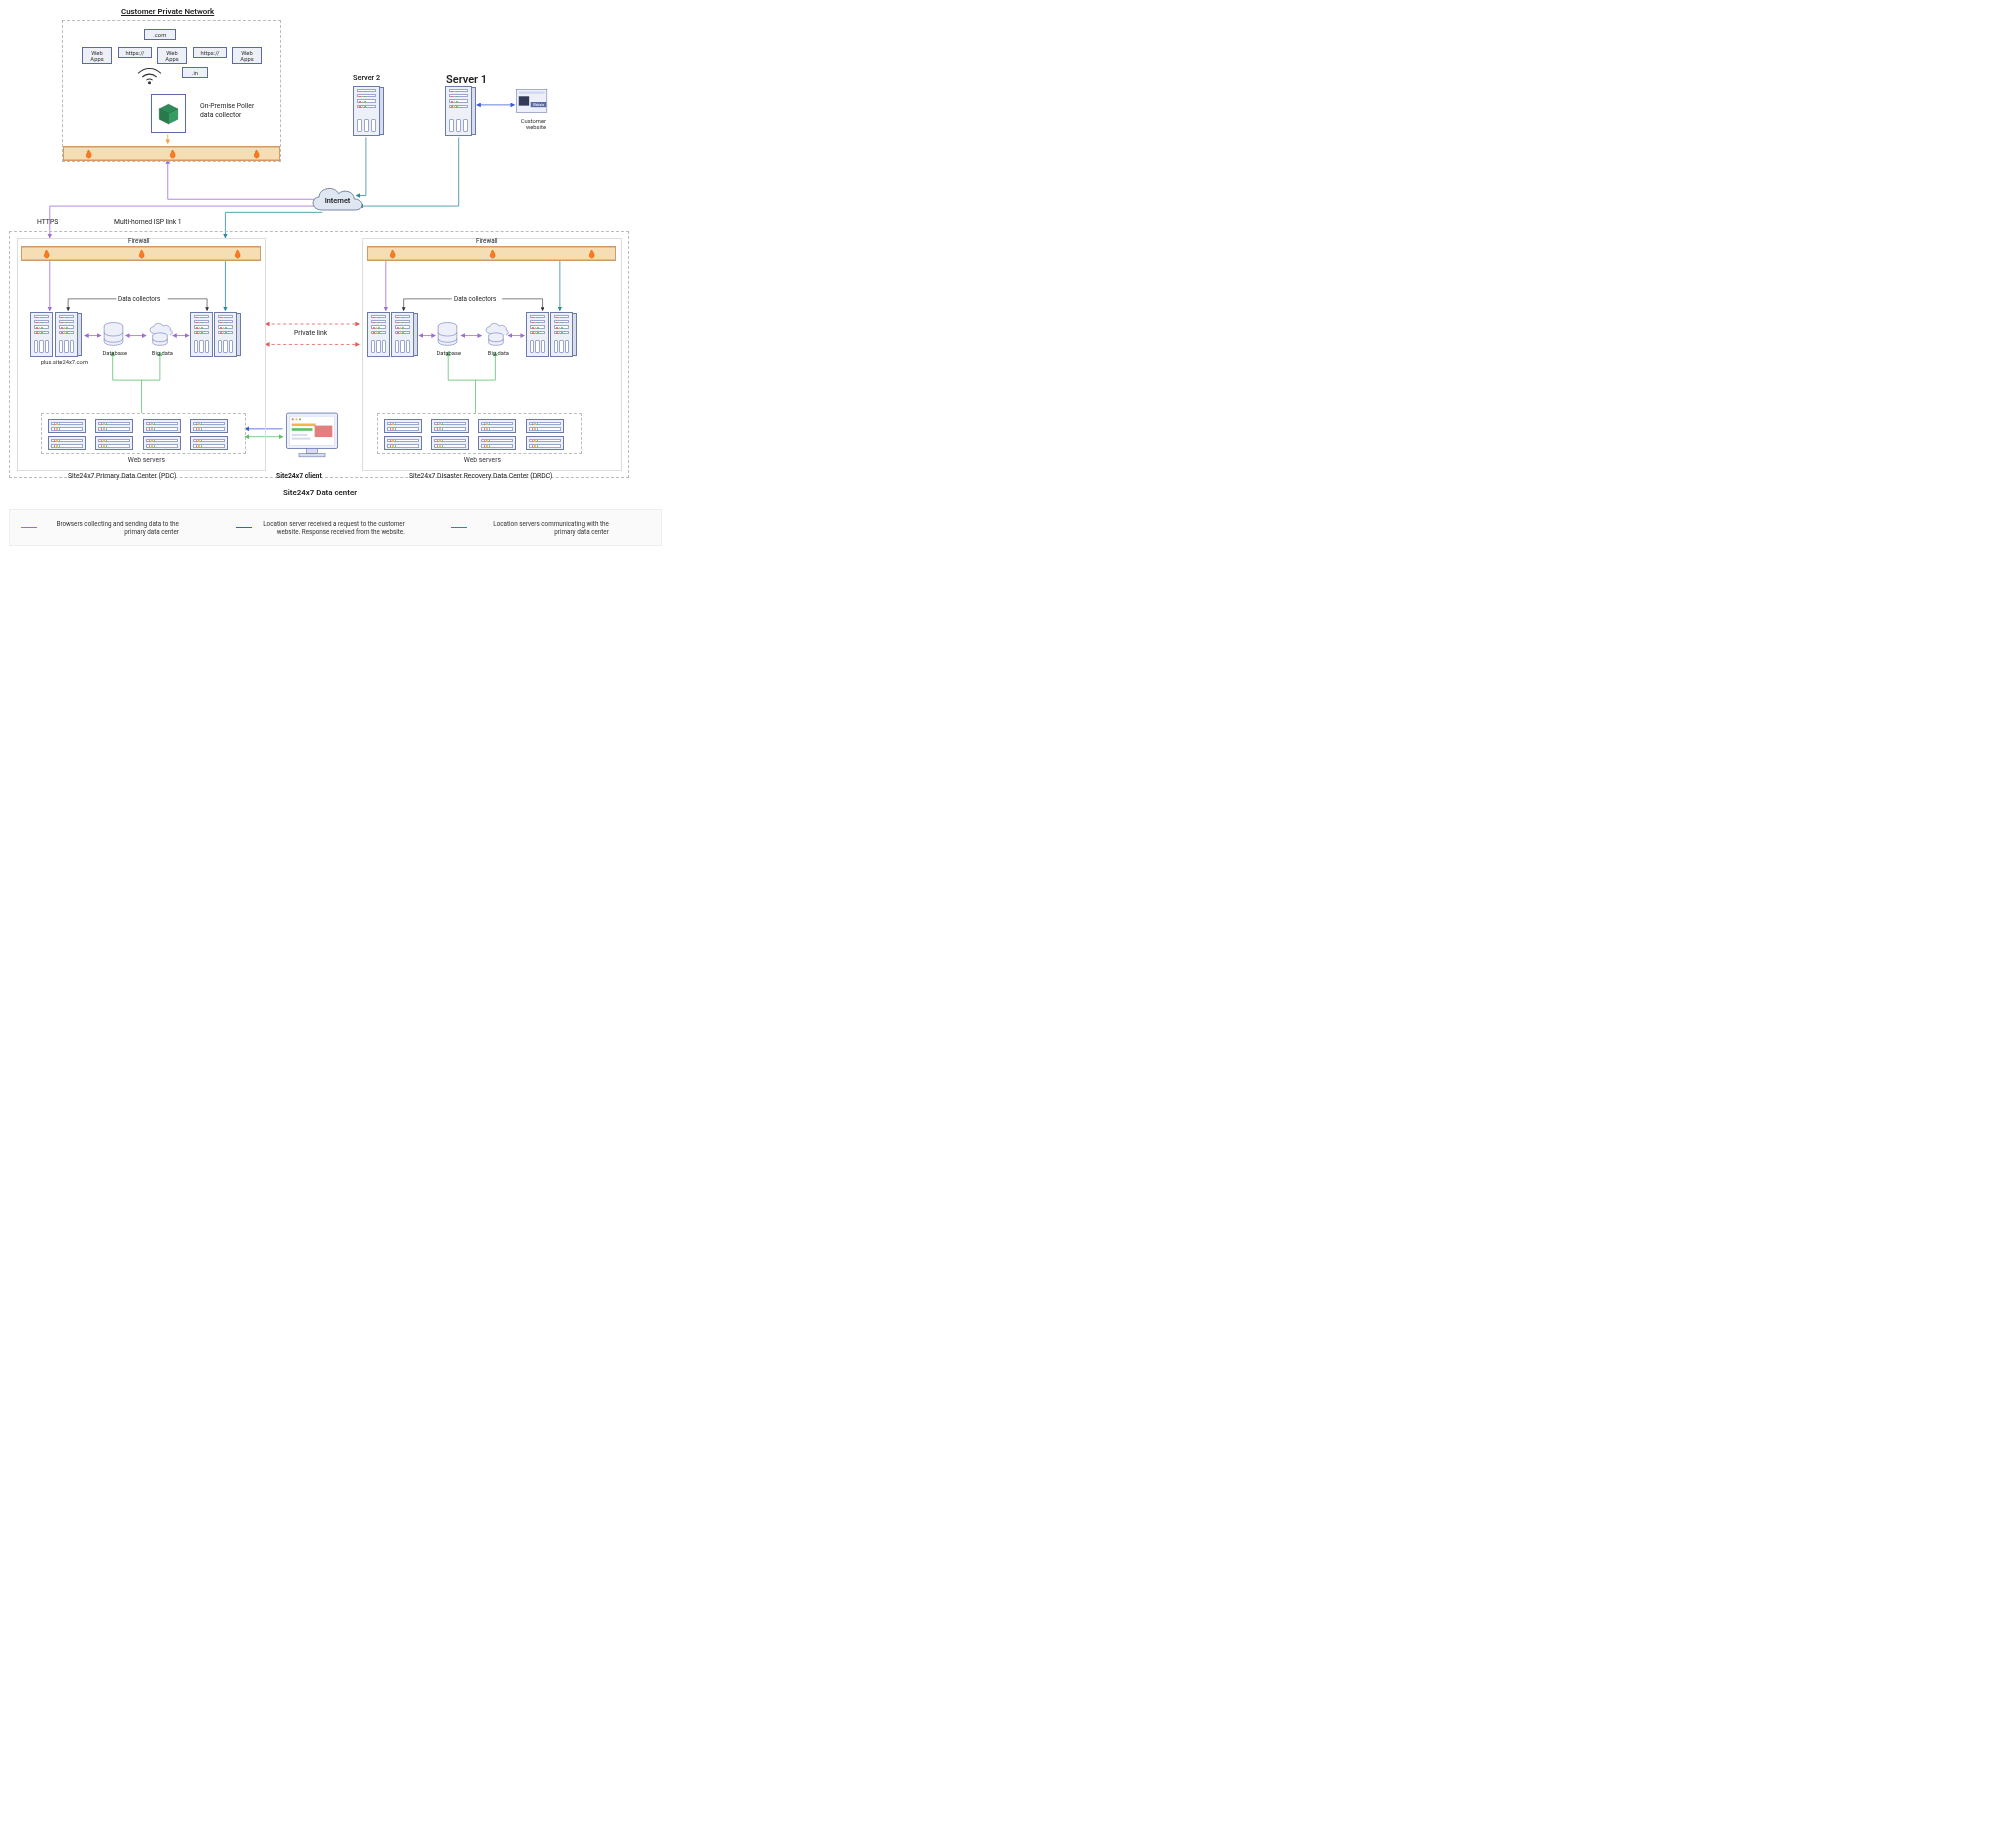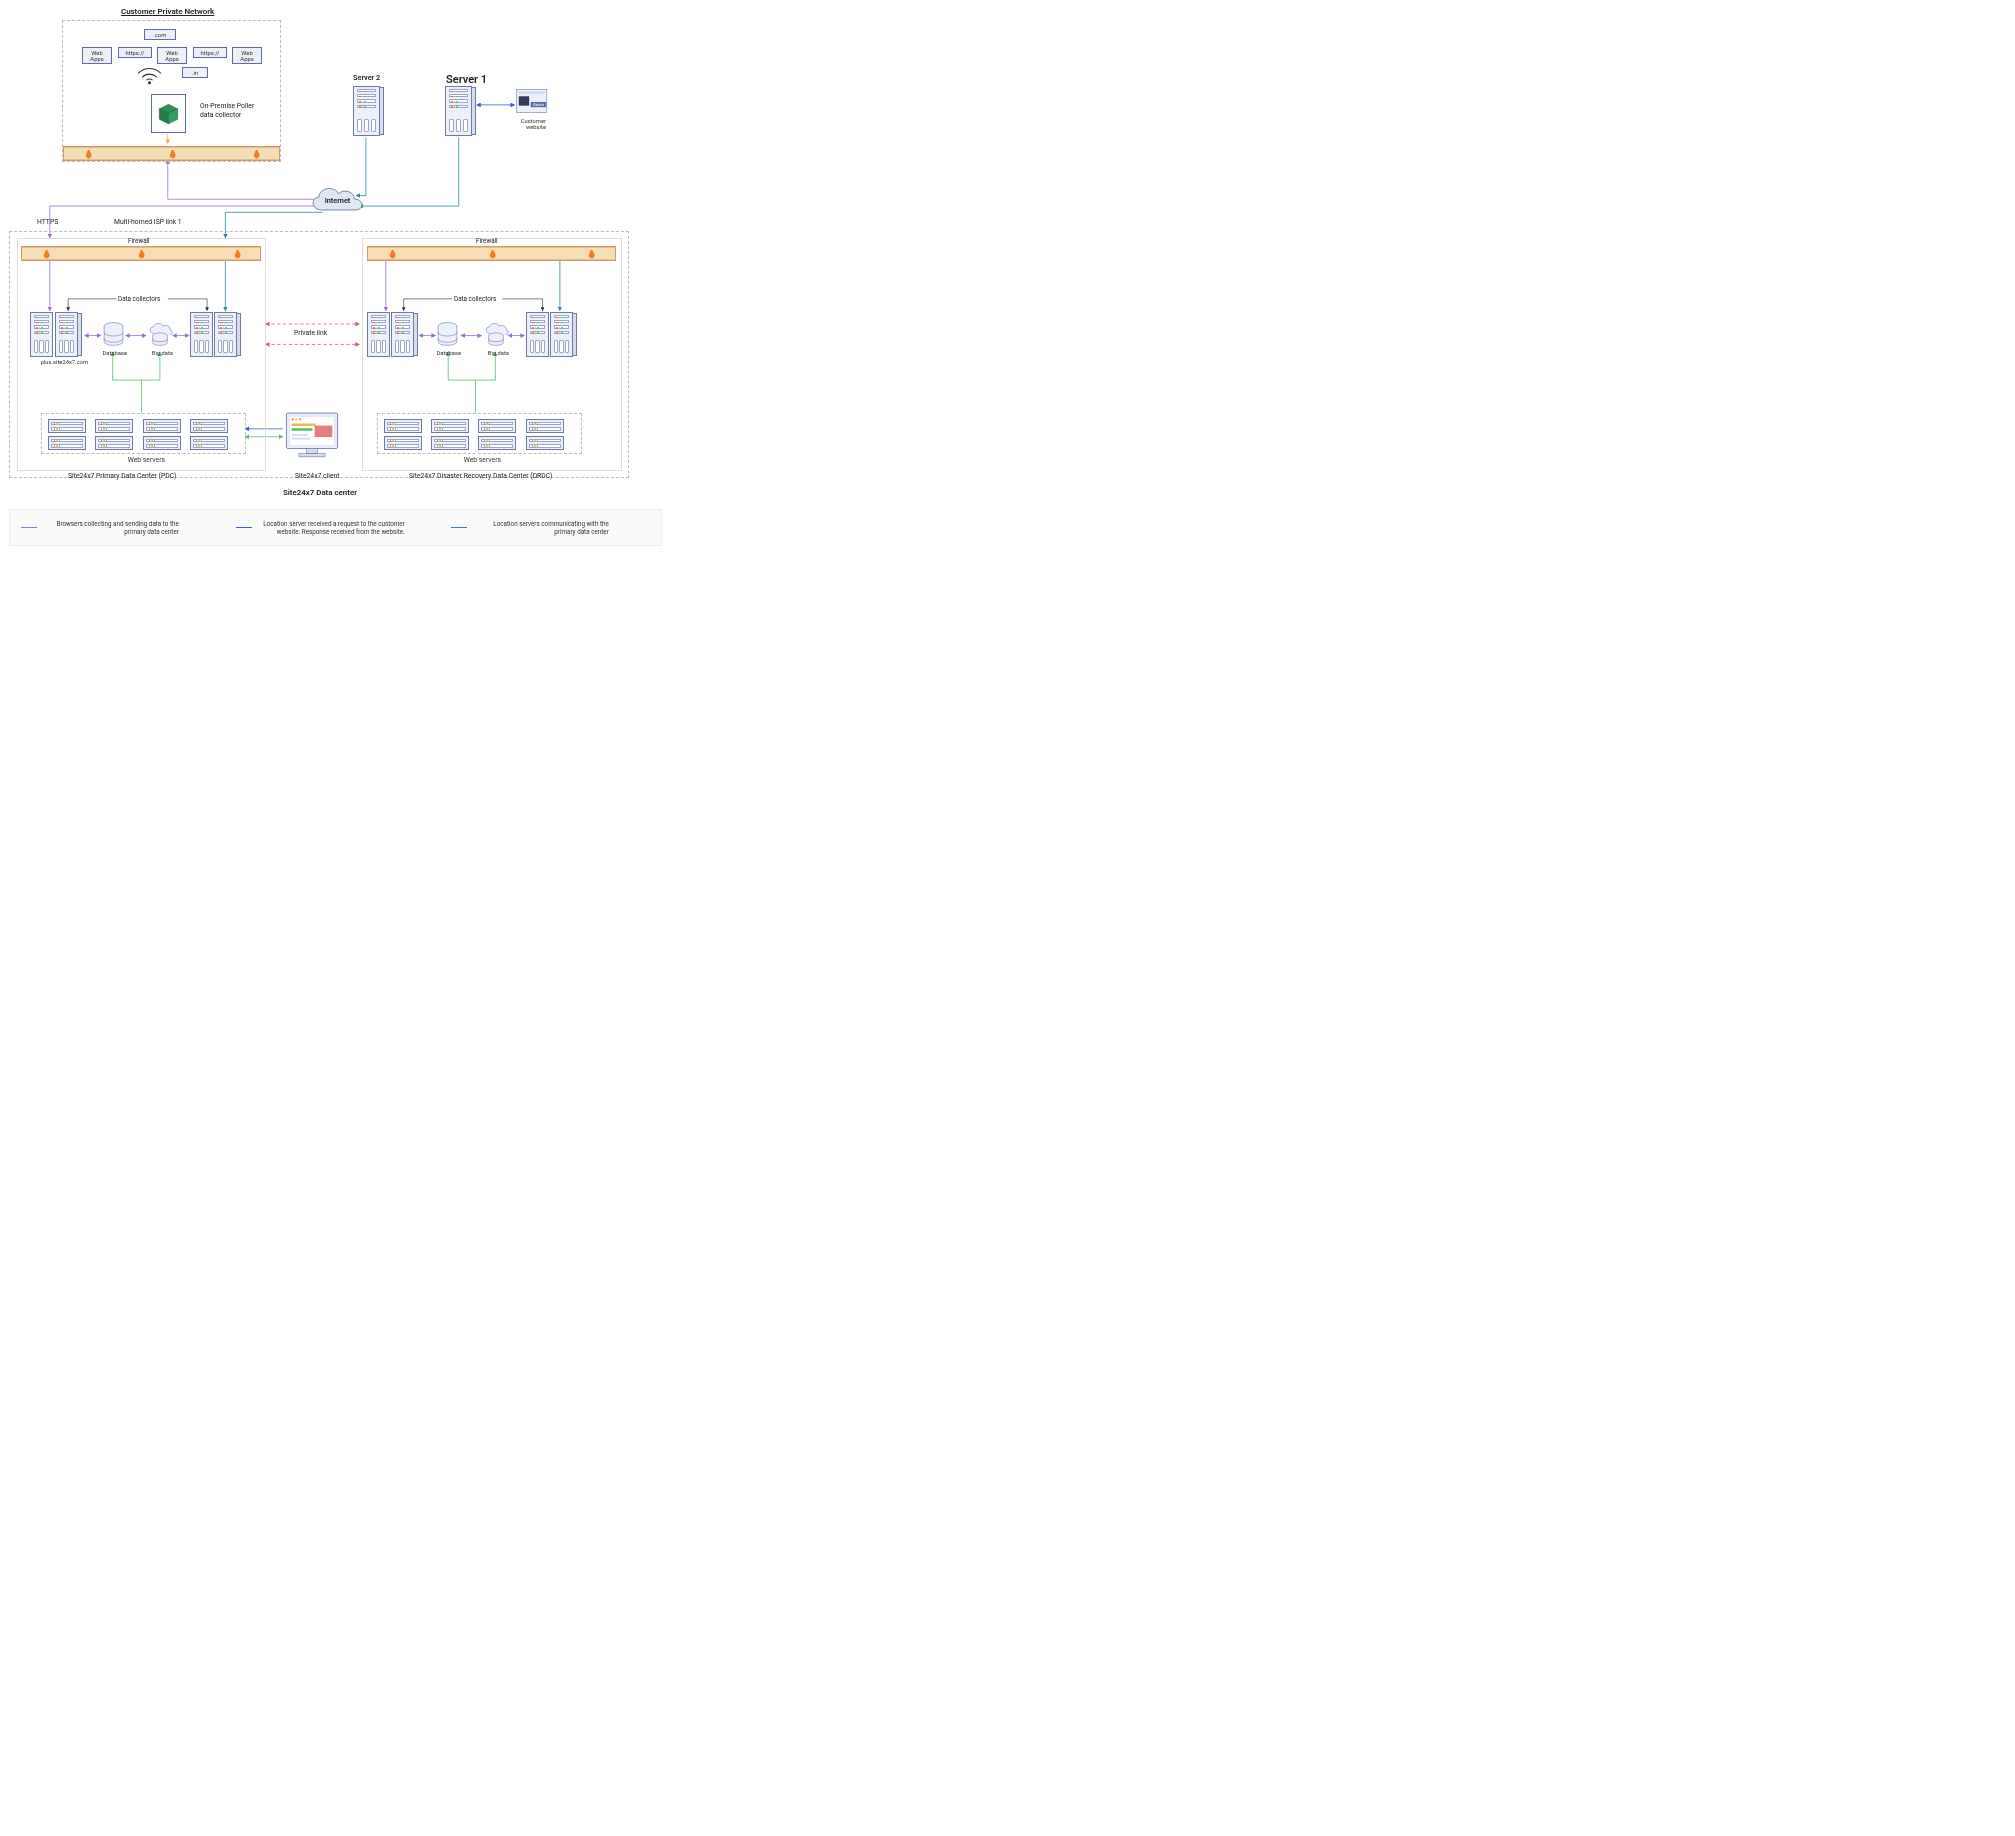--- a/index.html
+++ b/index.html
@@ -822,21 +822,21 @@
         <circle cx="32" cy="16" r="2" fill="#5bbf6c"></circle>
       <rect x="16" y="24" width="46" height="5" fill="#ecb84a"></rect>
       <rect x="16" y="33" width="40" height="5" fill="#5bbf6c"></rect>
       <rect x="60" y="28" width="34" height="22" fill="#e28080"></rect>
       <rect x="16" y="44" width="30" height="4" fill="#d7dcef"></rect>
       <rect x="16" y="51" width="36" height="4" fill="#d7dcef"></rect>
       <rect x="44" y="72" width="22" height="10" fill="#d7dcef" stroke="#5a6aa8"></rect>
       <rect x="30" y="82" width="50" height="6" fill="#d7dcef" stroke="#5a6aa8"></rect>
     </svg>
   </div>
-  <div class="label" style="left:295px; top:472px;">Site24x7 client</div>
+  <div class="label" style="left:276px; top:472px;font-weight:bold;">Site24x7 client</div>
 
   <div class="label" style="left:68px; top:472px;">Site24x7 Primary Data Center (PDC)</div>
   <div class="label" style="left:409px; top:472px;">Site24x7 Disaster Recovery Data Center (DRDC)</div>
   <div class="label bold" style="left:283px; top:488px;">Site24x7 Data center</div>
 
   <div class="legend" style="top:509px;text-align:right;">
     <div class="legend-item">
       <span class="legend-line" style="border-color:#9b6dd7;"></span>
       <span style="white-space:normal; max-width:136px;">Browsers collecting and sending data to the primary data center</span>
     </div>

